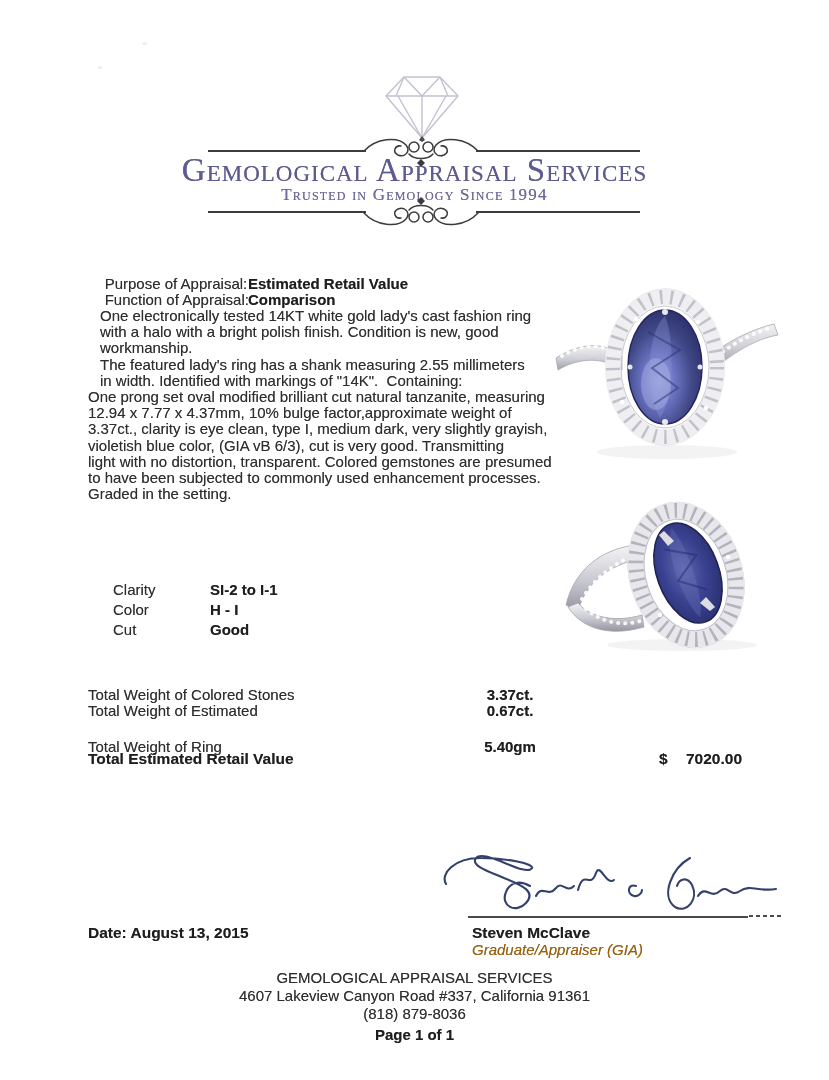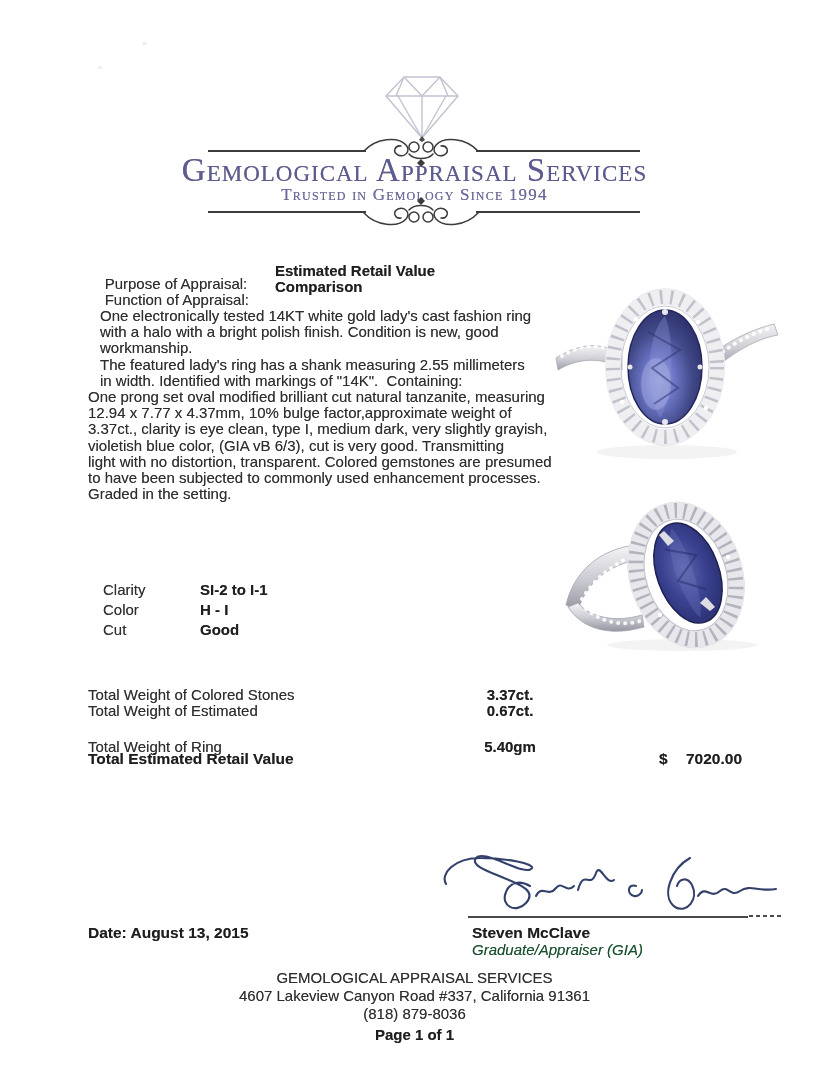--- a/index.html
+++ b/index.html
@@ -18,22 +18,22 @@
     left:0;top:185px;width:829px;text-align:center;
     font-family:"Liberation Serif",serif;font-variant:small-caps;
     font-size:17px;letter-spacing:1.2px;color:#6b69a2;
   }
   .rule-seg{position:absolute;height:2px;background:#3c3c3c;}
   
   .bodytxt{font-size:15px;line-height:16.2px;white-space:pre-wrap;}
   .lbl{font-weight:normal;}
   .b{font-weight:bold;color:#1e1e1e;}
   .meta-row{position:absolute;left:88px;width:470px;}
-  .meta-row .val{position:absolute;left:160px;top:3px;margin-left:27px;}
-  .grade-row{position:absolute;left:103px;width:400px;font-size:15px;}
+  .meta-row .val{position:absolute;left:160px;top:16px;}
+  .grade-row{position:absolute;left:113px;width:400px;font-size:15px;}
   .grade-row .val{position:absolute;left:97px;top:0;}
   .tot-row{position:absolute;left:88px;width:600px;font-size:15px;}
   .tot-row .val{position:absolute;left:382px;top:0;width:80px;text-align:center;}
   .soft{text-shadow:0 0 .5px rgba(40,40,40,.55);}
   .footer-line{left:0;width:829px;text-align:center;font-size:15px;}
   .it{font-style:italic;}
   .speck{position:absolute;border-radius:50%;background:#9a9aa2;opacity:.18;}
 </style>
 </head>
 <body>
@@ -225,20 +225,20 @@
       <path d="M198 40 C 190 37, 188 48, 196 50 C 200 51, 204 47, 204 44"></path>
       <path d="M252 12 C 234 22, 222 50, 237 61 C 249 68, 261 53, 254 39 C 249 30, 241 33, 239 40"></path>
       <path d="M260 50 C 268 38, 272 54, 282 45 C 290 38, 292 52, 302 45 C 312 38, 320 46, 338 43"></path>
     </g>
     <path d="M30 71 L310 71" stroke="#4a4a4a" stroke-width="2.2"></path>
     <path d="M311 70 L344 70" stroke="#4a4a4a" stroke-width="2.2" stroke-dasharray="4 3"></path>
   </svg>
 
   <div class="abs b soft" style="left:88px;top:924px;font-size:15.5px;">Date: August 13, 2015</div>
   <div class="abs b soft" style="left:472px;top:924px;font-size:15.5px;">Steven McClave</div>
-  <div class="abs it soft" style="left:472px;top:941px;font-size:15px;color:#14532d;">Graduate/Appraiser (GIA)</div>
+  <div class="abs it soft" style="left:472px;top:941px;font-size:15px;color:#a16207;">Graduate/Appraiser (GIA)</div>
 
   <div class="abs footer-line soft" style="top:969px;">GEMOLOGICAL APPRAISAL SERVICES</div>
   <div class="abs footer-line soft" style="top:987px;">4607 Lakeview Canyon Road #337, California 91361</div>
   <div class="abs footer-line soft" style="top:1005px;">(818) 879-8036</div>
   <div class="abs footer-line b soft" style="top:1026px;">Page 1 of 1</div>
 
 </div>
 
 </body></html>

